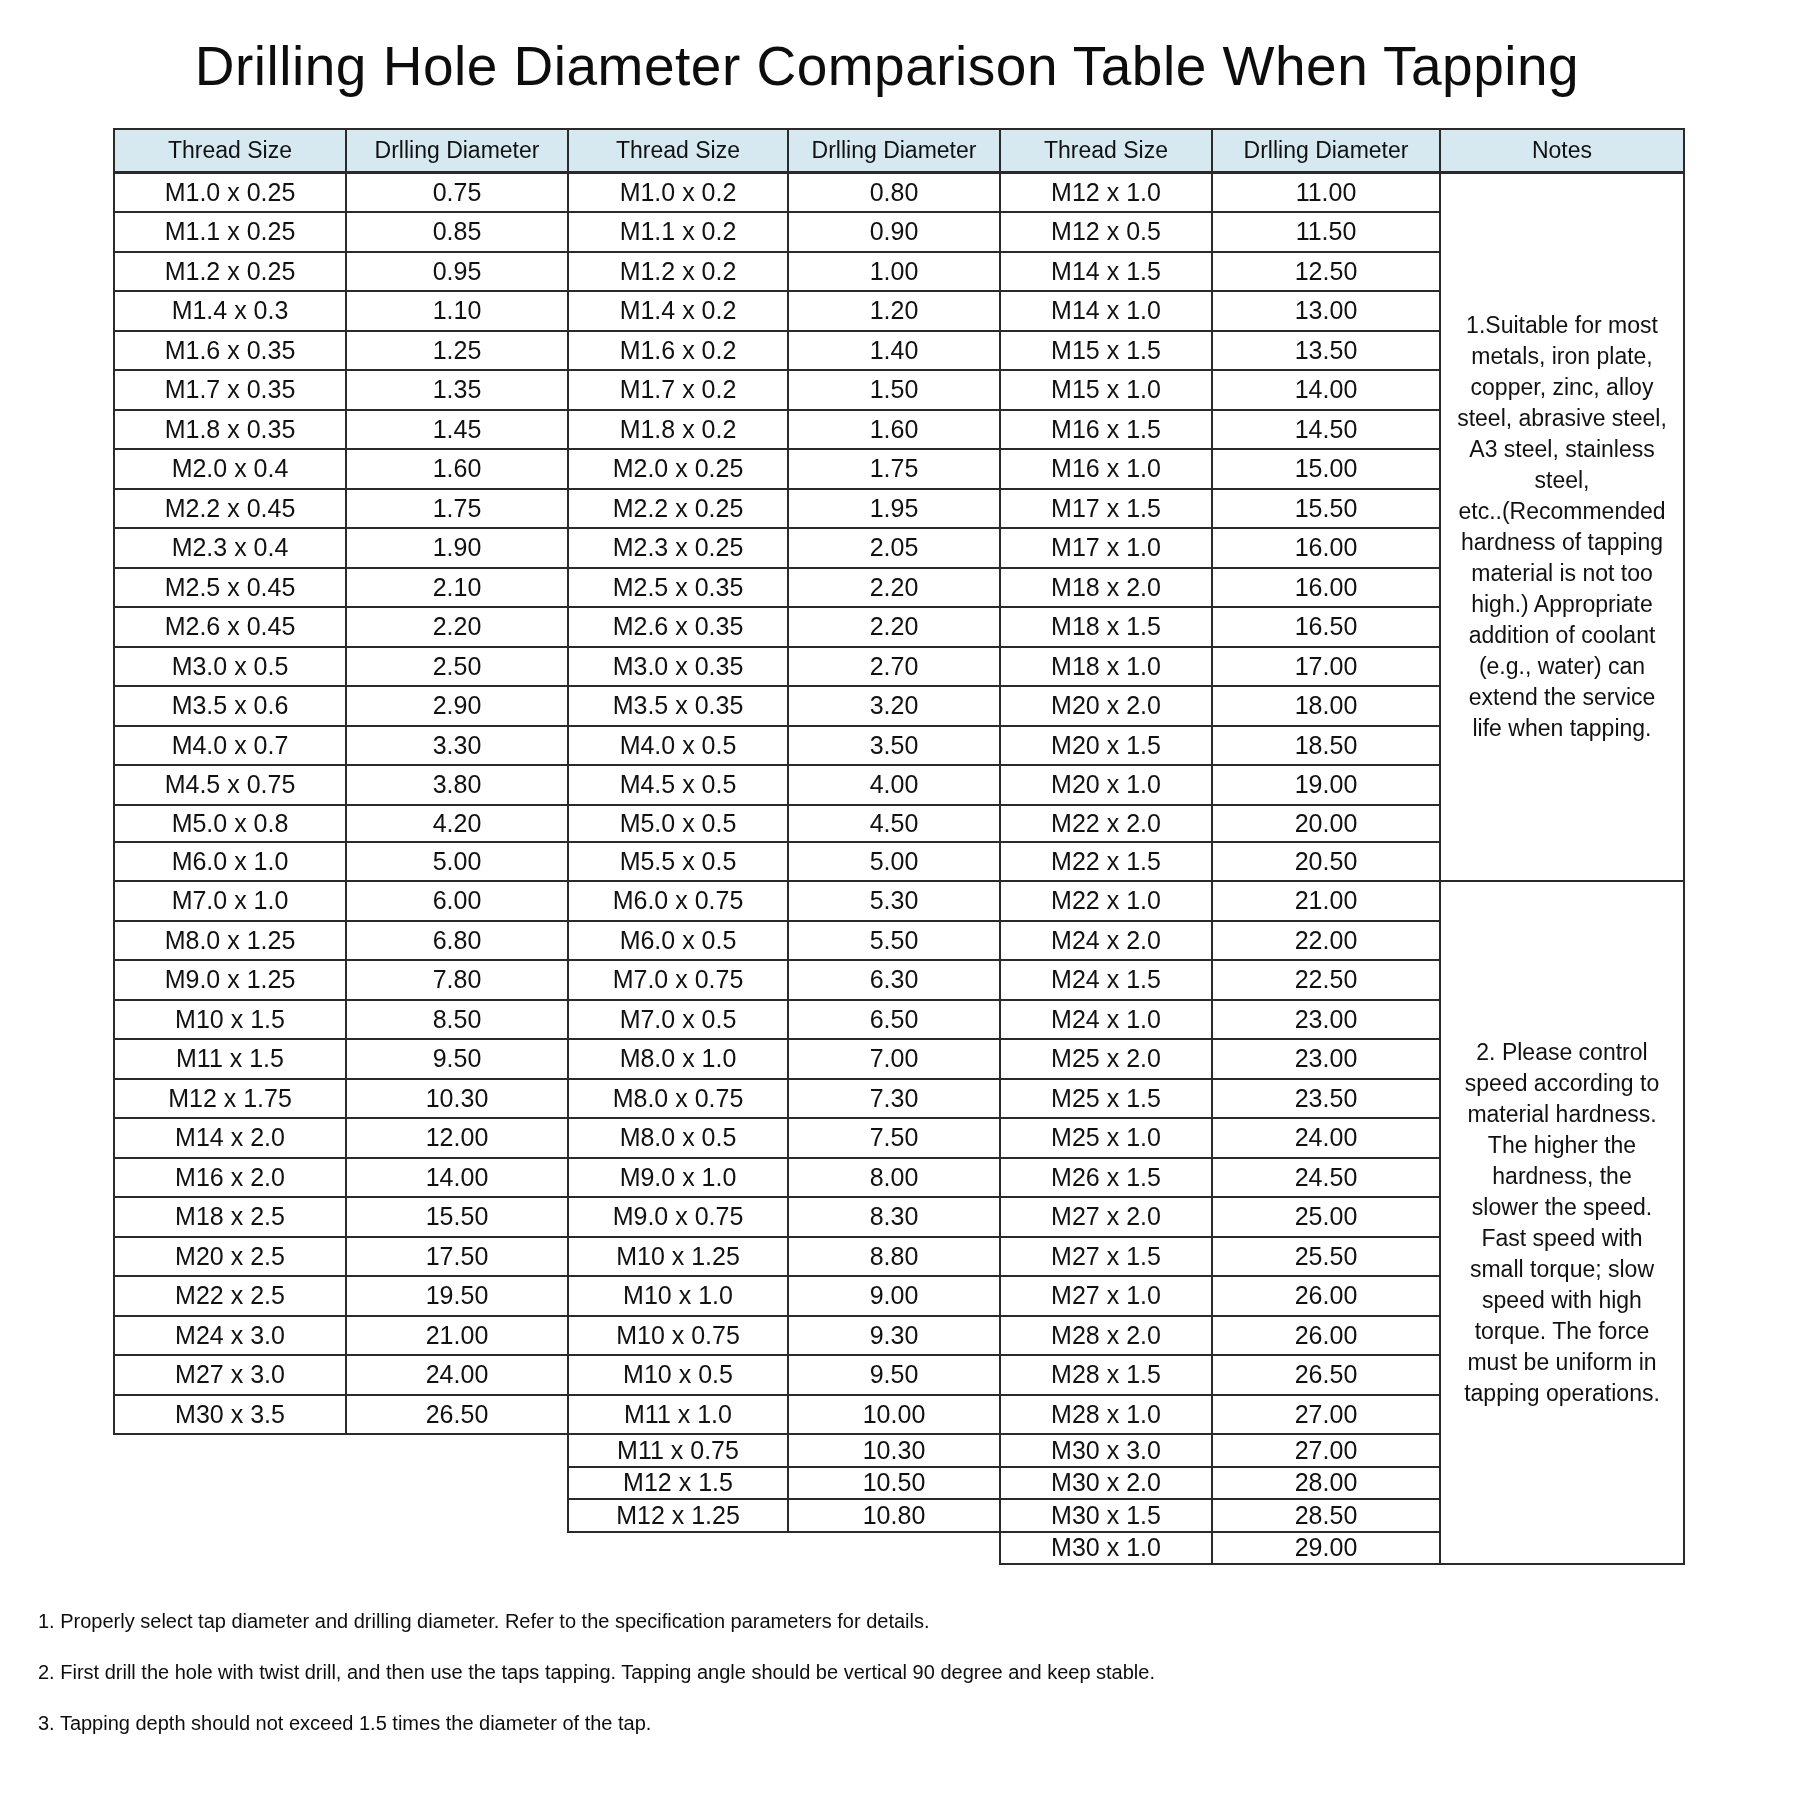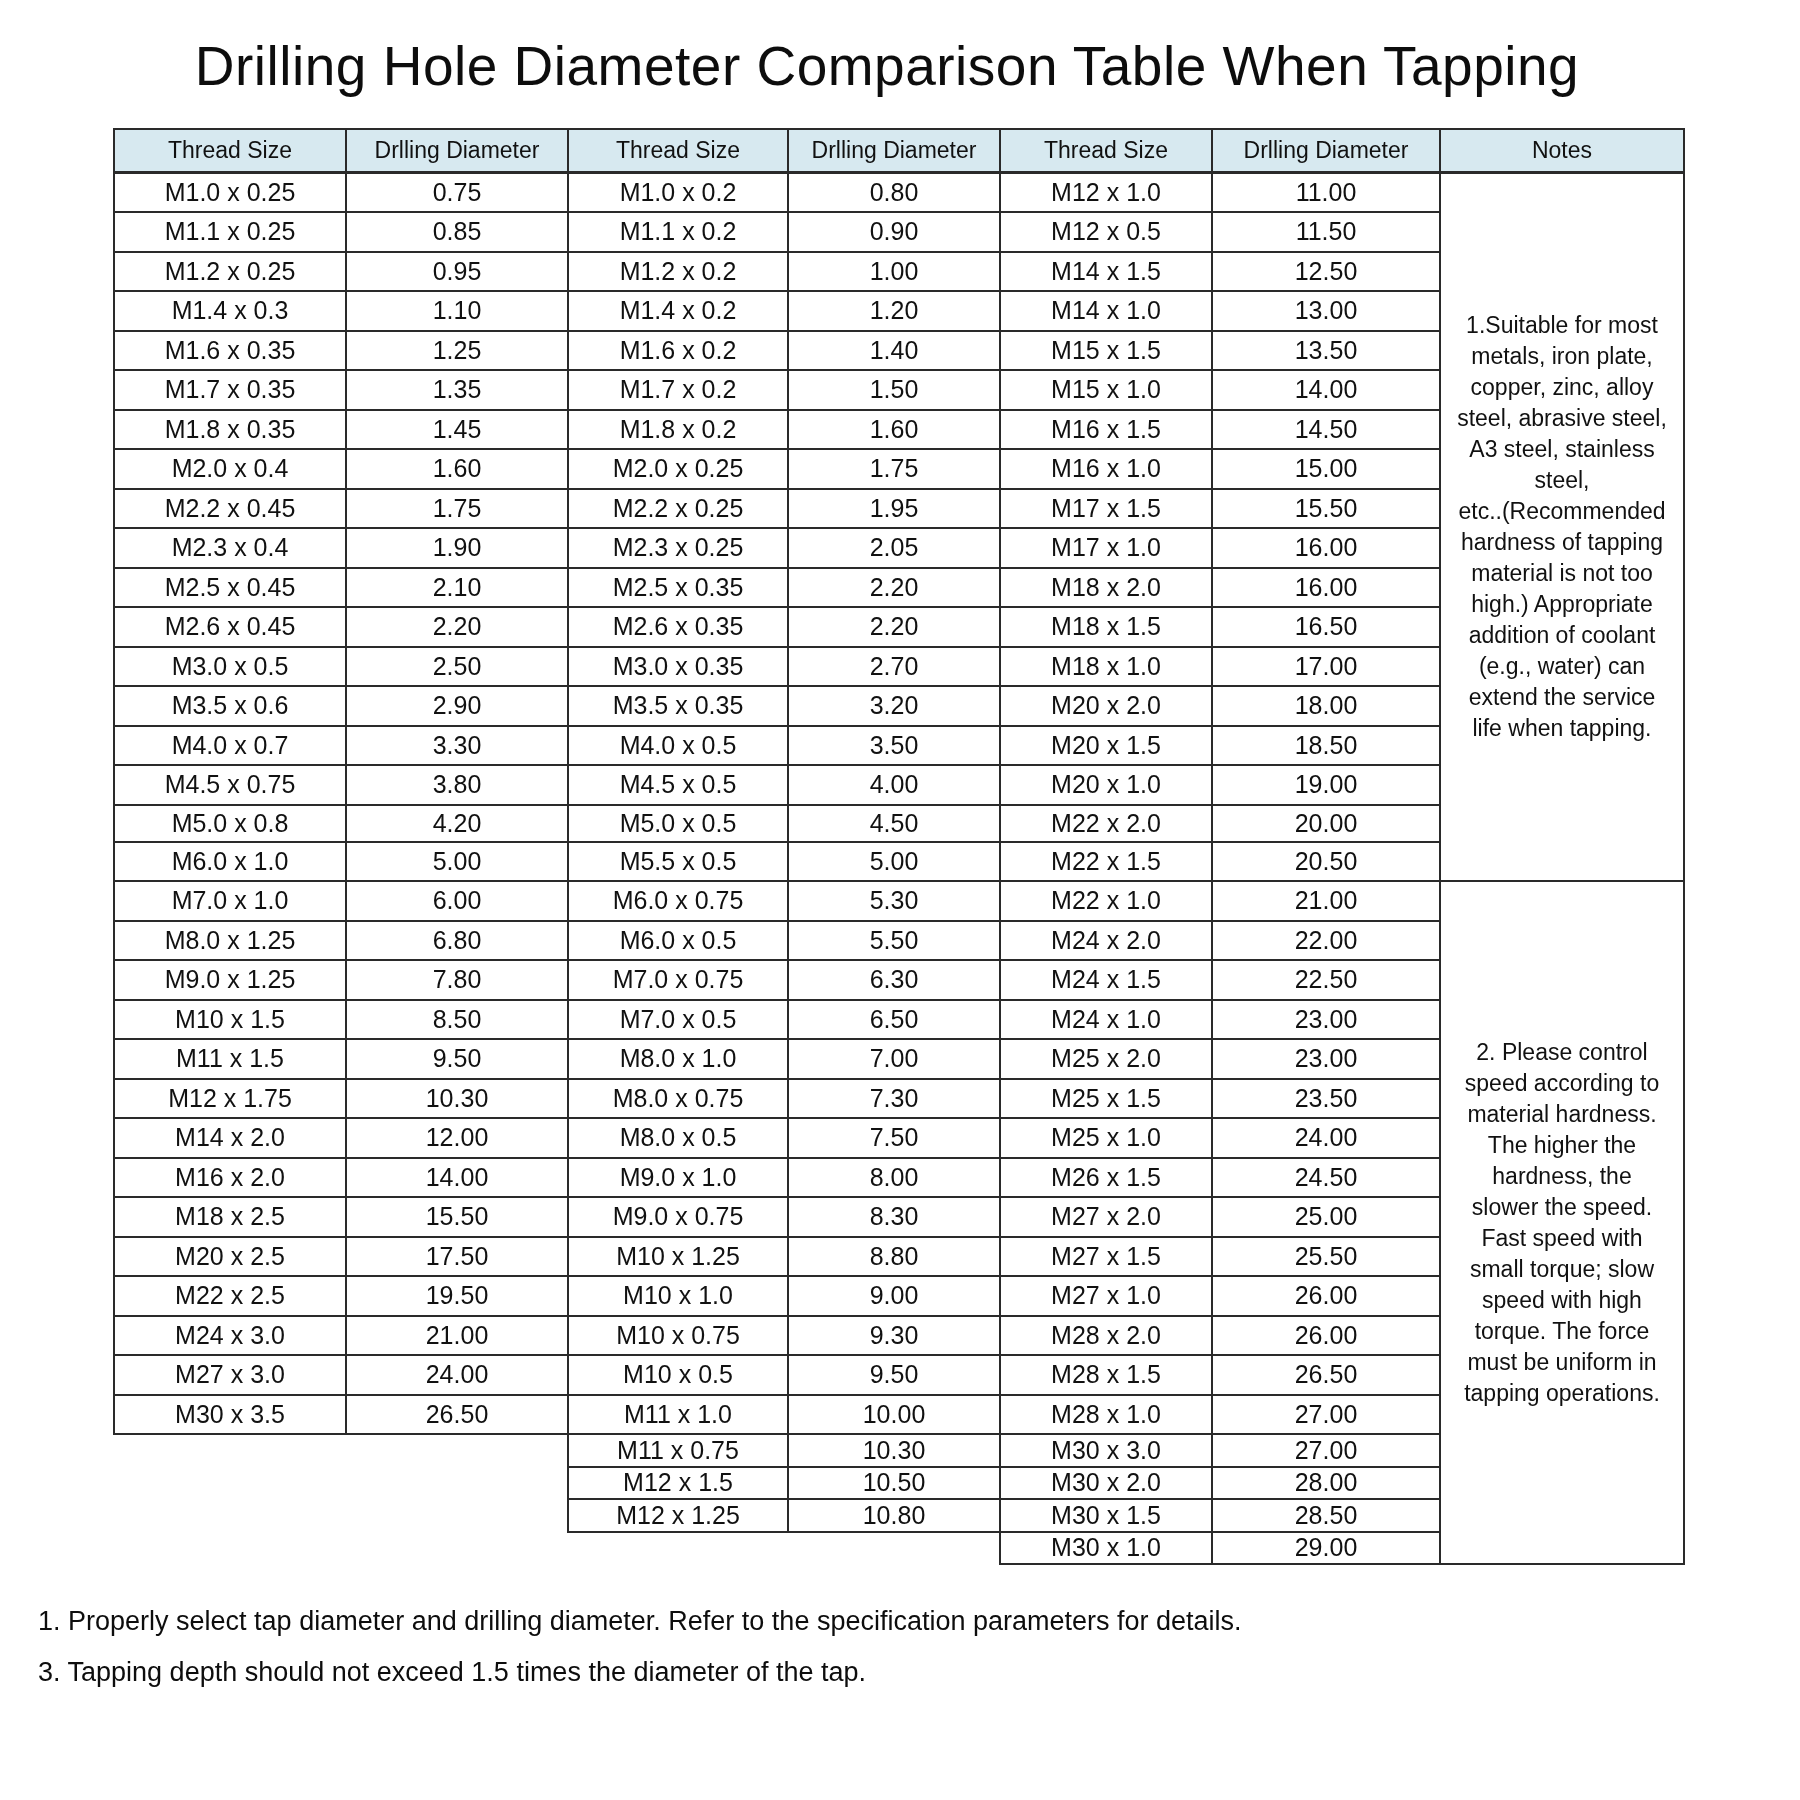--- a/index.html
+++ b/index.html
@@ -57,21 +57,21 @@
     font-size: 23px;
     line-height: 31px;
     white-space: pre-line;
     padding: 0 4px;
   }
 
   .footnotes {
     position: absolute;
     left: 38px; top: 1596px;
     width: 1740px;
-    font-size: 27px;
+    font-size: 20px;
     color: #0d0d0d;
   }
   .footnotes .fn { line-height: 51px; }
   .footnotes .fn.indent { padding-left: 37px; }
 </style>
 </head>
 <body>
 
 <div class="page">
 
@@ -413,16 +413,17 @@
             <td class="void"></td>
             <td>M30 x 1.0</td>
             <td>29.00</td>
           </tr>
         </tbody>
     </table>
   </div>
 
   <div class="footnotes">
     <div class="fn">1. Properly select tap diameter and drilling diameter. Refer to the specification parameters for details.</div>
+    <div class="fn">2. First drill the hole with twist drill, and then use the taps tapping. Tapping angle should be vertical 90 degree and keep stable.</div>
     <div class="fn">3. Tapping depth should not exceed 1.5 times the diameter of the tap.</div>
   </div>
 
 </div>
 
 </body></html>

